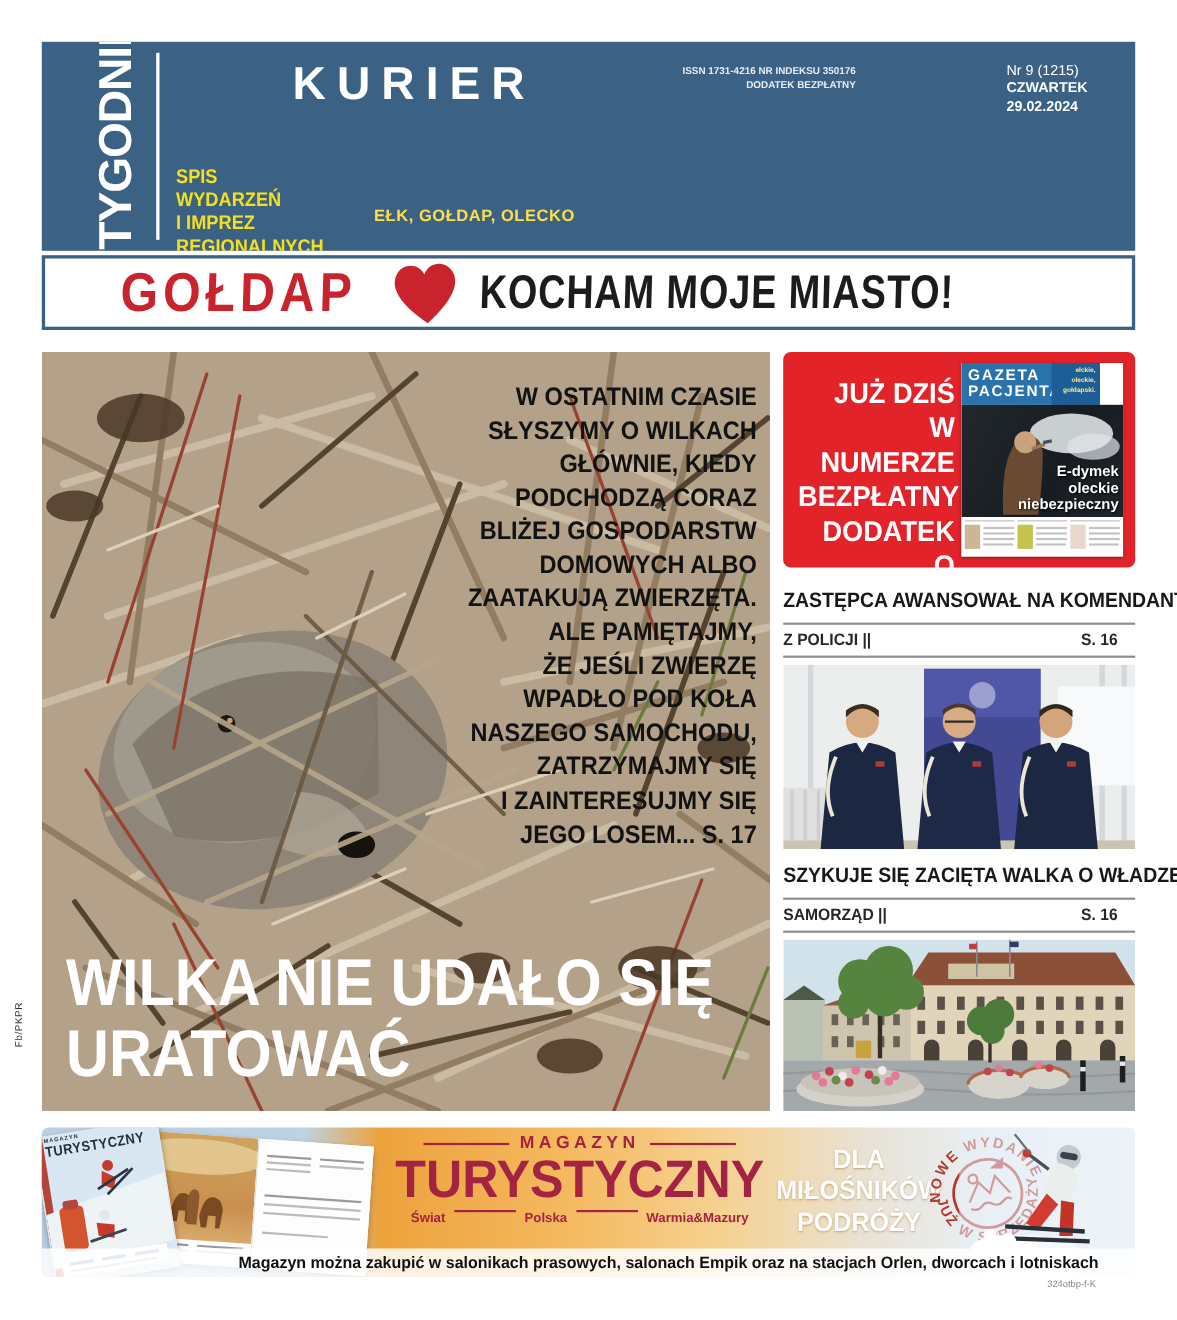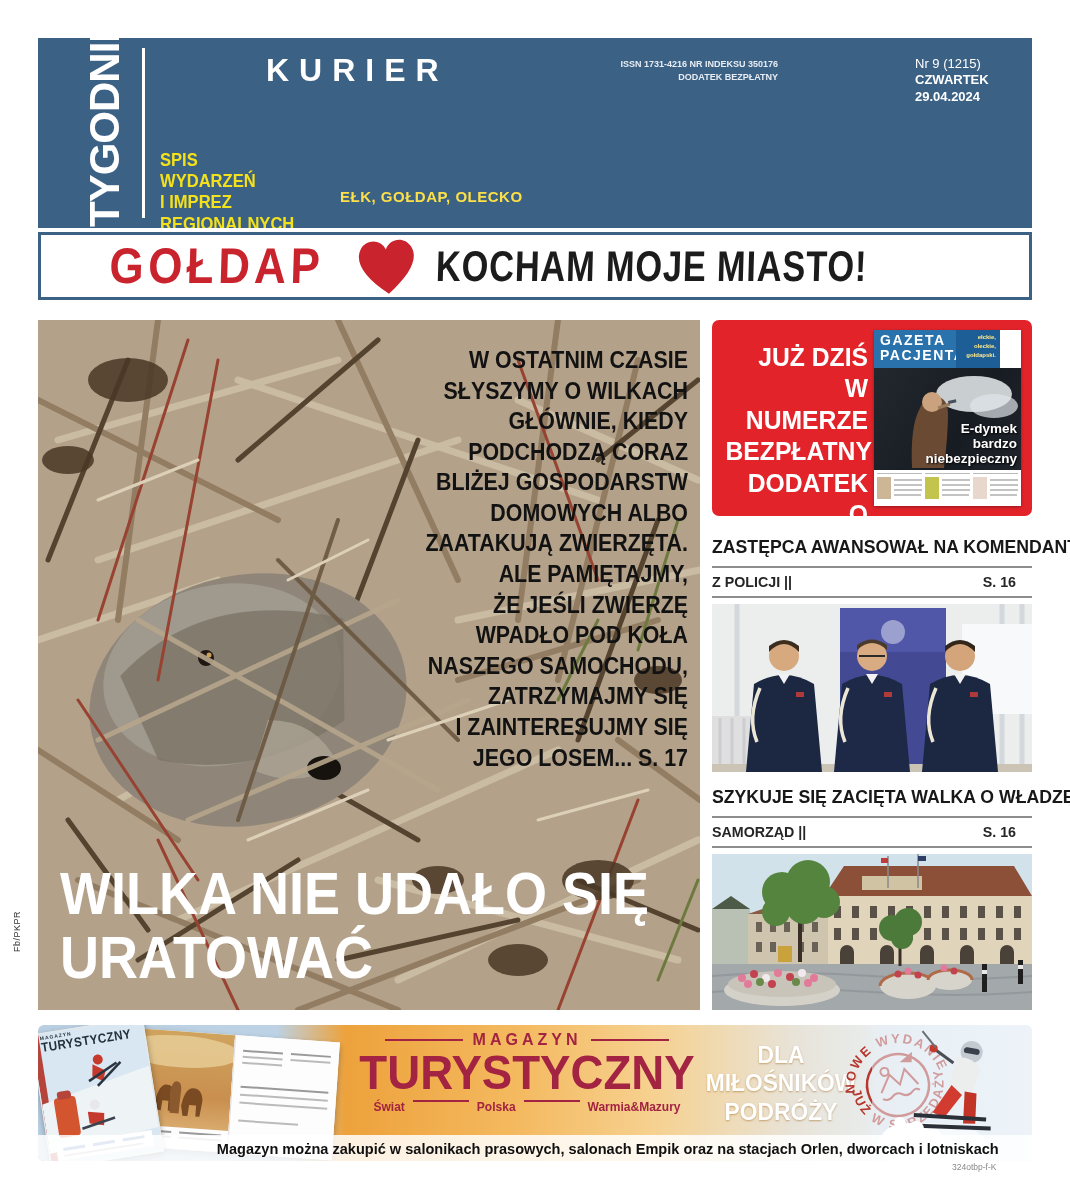--- a/index.html
+++ b/index.html
@@ -9,21 +9,21 @@
   .ml{white-space:pre-line;}
 
   
   .masthead{left:38px;top:38px;width:994px;height:190px;background:#3b6185;overflow:hidden;}
   .weekly{left:-28px;top:70px;width:190px;text-align:center;color:#fff;font-weight:bold;
           font-size:42px;letter-spacing:-1px;transform:rotate(-90deg);}
   .vrule{left:104px;top:10px;width:3px;height:170px;background:#fff;}
   .cgk{left:122px;top:16px;color:#fff;font-weight:bold;font-size:27px;line-height:1.13;}
   .spis{left:122px;top:112px;color:#f3e11c;font-weight:bold;font-size:18px;line-height:1.18;
         transform:scaleX(.92);transform-origin:left top;}
-  .kurier{left:228px;top:14px;color:#fff;font-weight:bold;font-size:32px;letter-spacing:10px;}
+  .kurier{left:228px;top:14px;color:#fff;font-weight:bold;font-size:42px;letter-spacing:10px;}
   .biglogo{left:204px;top:16px;color:#fff;font-weight:bold;font-size:132px;letter-spacing:-3px;
            line-height:1;}
   .regions{left:302px;top:150px;color:#fde047;font-weight:bold;font-size:15px;letter-spacing:.5px;}
   .issnbox{left:578px;top:20px;width:162px;text-align:right;color:#e8edf3;font-weight:bold;
            font-size:9px;line-height:1.4;}
   .issuebox{left:877px;top:18px;color:#fff;font-size:13px;line-height:1.25;}
   .issuebox .b{font-weight:bold;}
 
   
   .loveb{left:38px;top:232px;width:994px;height:68px;border:3px solid #3b6185;background:#fff;
@@ -120,21 +120,21 @@
 REGIONALNYCH</div>
     <div class="abs kurier">KURIER</div>
     <div class="abs regions">EŁK, GOŁDAP, OLECKO</div>
     <div class="abs issnbox">
       <div>ISSN 1731-4216    NR INDEKSU 350176</div>
       <div>DODATEK BEZPŁATNY</div>
     </div>
     <div class="abs issuebox">
       <div>Nr 9 (1215)</div>
       <div class="b">CZWARTEK</div>
-      <div class="b">29.04.2024</div>
+      <div class="b">29.02.2024</div>
     </div>
   </div>
 
   <div class="abs loveb">
     <span class="lovecity">GOŁDAP</span>
     <svg width="66" height="62" viewBox="0 0 64 60" style="transform:rotate(-4deg);">
       <path d="M32 57 C9 39 1 24 7.5 12.5 C13.5 2 28 3.5 32 14 C36 3.5 50.5 2 56.5 12.5 C63 24 55 39 32 57 Z" fill="#c9242e"></path>
     </svg>
     <span class="loveslogan">KOCHAM MOJE MIASTO!</span>
   </div>
@@ -261,21 +261,21 @@
       <div class="abs insphoto">
         <svg width="147" height="102" viewBox="0 0 147 102" style="position:absolute;left:0;top:0;">
           <ellipse cx="100" cy="26" rx="38" ry="18" fill="#e9edf0" opacity=".85"></ellipse>
           <ellipse cx="120" cy="38" rx="24" ry="12" fill="#dfe5ea" opacity=".7"></ellipse>
           <path d="M38,100 Q36,58 46,40 Q52,26 62,28 Q74,30 74,46 Q74,66 70,100 Z" fill="#6b4a33"></path>
           <circle cx="58" cy="34" r="10" fill="#caa27e"></circle>
           <path d="M64,40 L76,36" stroke="#9a7a5c" stroke-width="3"></path>
           <rect x="74" y="33" width="8" height="3" fill="#47505a" transform="rotate(-12 74 33)"></rect>
         </svg>
         <div class="inshead ml">E-dymek
-bardzo
+oleckie
 niebezpieczny</div>
       </div>
       <div class="abs insbottom">
         <div class="inscol">
           <div class="thumb" style="background:#cdb696;"></div>
           <div class="tl" style="top:5px;"></div>
             <div class="tl" style="top:10px;"></div>
           <div class="tl" style="top:15px;"></div>
             <div class="tl" style="top:20px;width:60%;"></div>
         </div>

